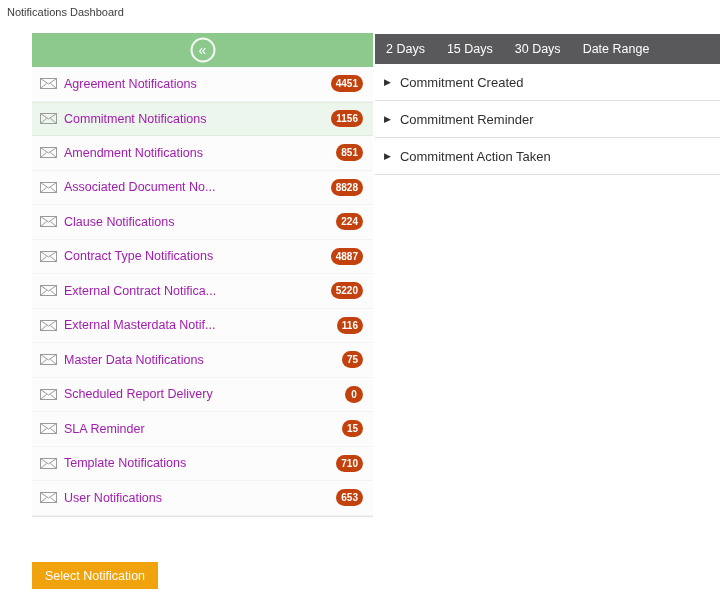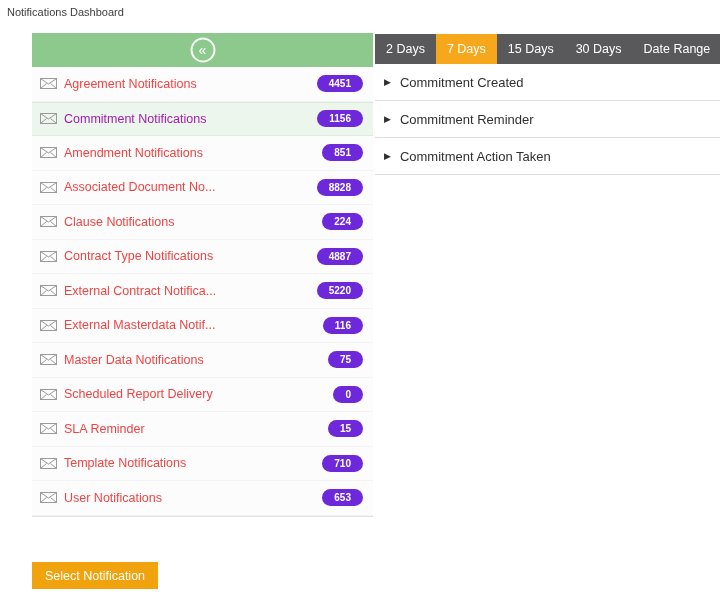--- a/index.html
+++ b/index.html
@@ -54,35 +54,35 @@
     display: flex;
     align-items: center;
     padding: 0 10px 0 8px;
     border-bottom: 1px solid #f3f3f3;
     background: #fcfcfc;
     cursor: pointer;
   }
   .row .env { display: flex; margin-right: 7px; flex: none; }
   .row .lbl {
     font-size: 12.5px;
-    color: #ef4444;
+    color: #a21caf;
     white-space: nowrap;
     overflow: hidden;
   }
   .row.selected { background: #edf6ed; border-top: 1px solid #dcedDC; border-bottom: 1px solid #dceddc; }
   .row.selected .lbl { color: #a21caf; }
   .badge {
     margin-left: auto;
-    background: #6d28d9;
+    background: #c2410c;
     color: #ffffff;
     font-size: 10px;
     font-weight: bold;
     height: 17px;
     min-width: 18px;
-    padding: 0 12px;
+    padding: 0 5px;
     border-radius: 9px;
     display: flex; align-items: center; justify-content: center;
     flex: none;
   }
   
   .right-panel { flex: 1; margin-left: 2px; margin-top: 1px; text-align: right; }
   .tabs {
     height: 30px;
     background: #59595b;
     display: flex;
@@ -284,23 +284,20 @@
   </div>
 </div>
   </div>
 
   <div class="right-panel">
     <div class="tabs" id="tabs">
   <div class="tab">
     <span>2 Days</span>
   </div>
 
-  <div class="tab active">
-    <span>7 Days</span>
-  </div>
 
   <div class="tab">
     <span>15 Days</span>
   </div>
 
   <div class="tab">
     <span>30 Days</span>
   </div>
 
   <div class="tab">

